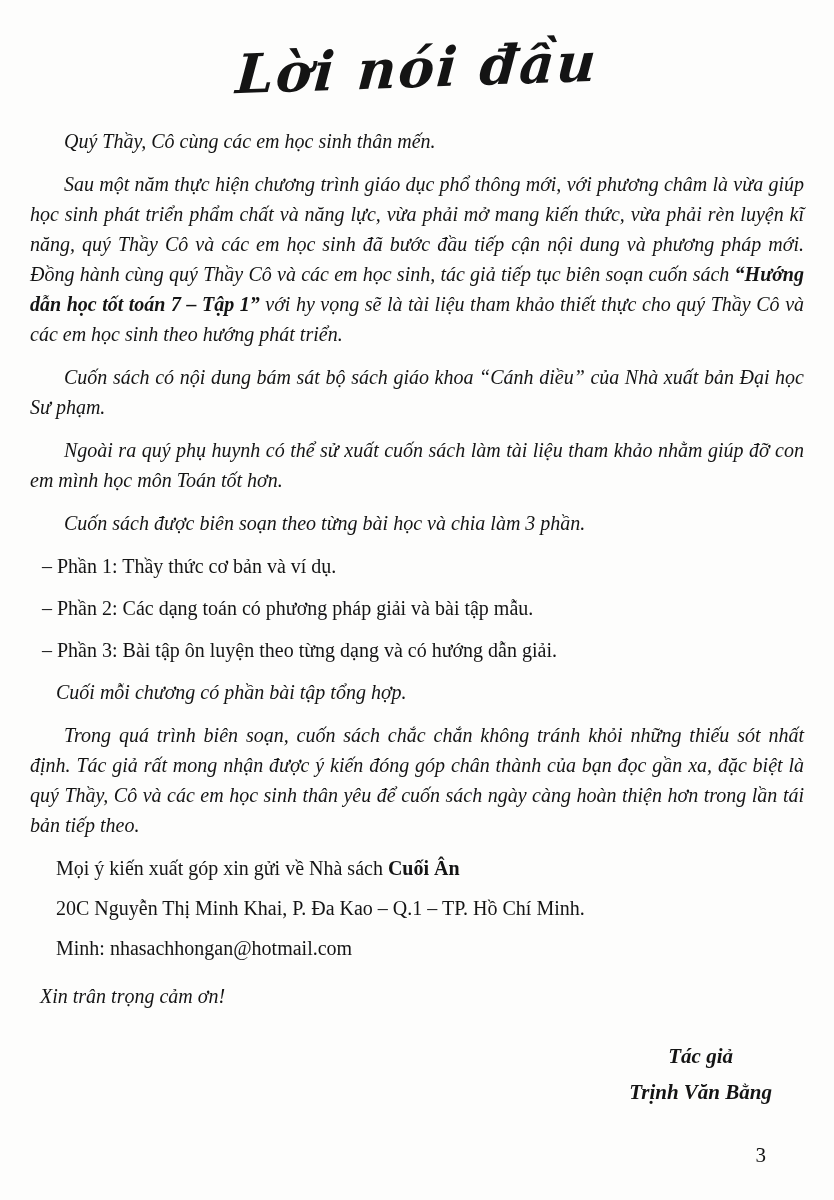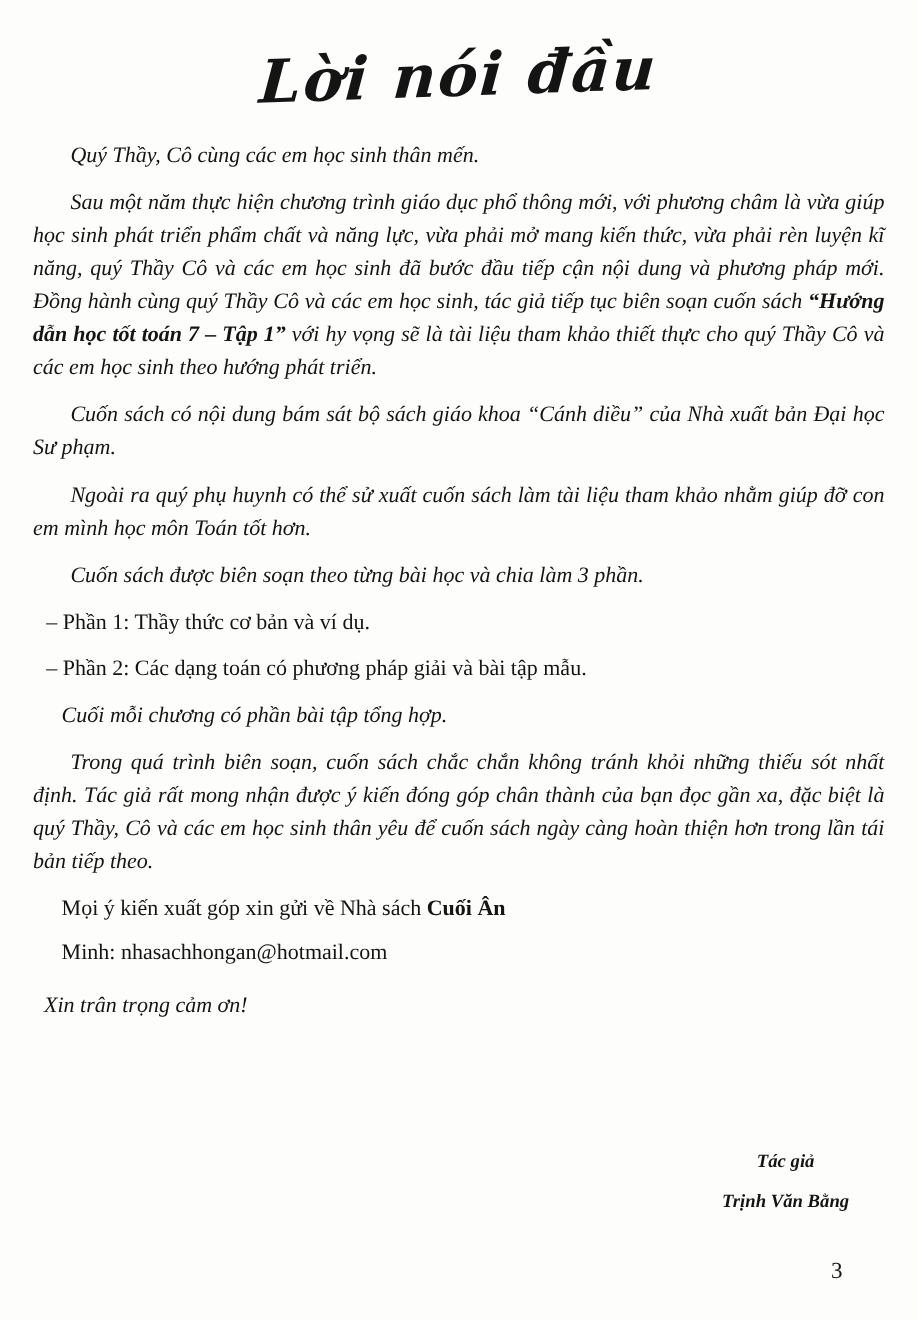--- a/index.html
+++ b/index.html
@@ -63,21 +63,21 @@
     margin: 18px 0 0 10px;
     font-style: italic;
   }
   .signature {
     position: absolute;
     right: 62px;
     top: 1038px;
     text-align: center;
     font-style: italic;
     font-weight: bold;
-    font-size: 17px;
+    font-size: 21px;
     line-height: 36px;
   }
   .page-num {
     position: absolute;
     right: 68px;
     top: 1140px;
     font-size: 21px;
   }
 </style>
 </head>
@@ -93,28 +93,30 @@
 
   <p class="para">Cuốn sách có nội dung bám sát bộ sách giáo khoa “Cánh diều” của Nhà xuất bản Đại học Sư phạm.</p>
 
   <p class="para">Ngoài ra quý phụ huynh có thể sử xuất cuốn sách làm tài liệu tham khảo nhằm giúp đỡ con em mình học môn Toán tốt hơn.</p>
 
   <p class="para">Cuốn sách được biên soạn theo từng bài học và chia làm 3 phần.</p>
 
   <div>
     <p class="list-line">– Phần 1: Thầy thức cơ bản và ví dụ.</p>
     <p class="list-line">– Phần 2: Các dạng toán có phương pháp giải và bài tập mẫu.</p>
+    <p class="list-line">– Phần 3: Bài tập ôn luyện theo từng dạng và có hướng dẫn giải.</p>
   </div>
 
   <p class="para no-indent chapter-end">Cuối mỗi chương có phần bài tập tổng hợp.</p>
 
   <p class="para">Trong quá trình biên soạn, cuốn sách chắc chắn không tránh khỏi những thiếu sót nhất định. Tác giả rất mong nhận được ý kiến đóng góp chân thành của bạn đọc gần xa, đặc biệt là quý Thầy, Cô và các em học sinh thân yêu để cuốn sách ngày càng hoàn thiện hơn trong lần tái bản tiếp theo.</p>
 
   <div class="contact">
     <p class="line"><span>Mọi ý kiến xuất góp xin gửi về Nhà sách </span><b>Cuối Ân</b></p>
+    <p class="line">20C Nguyễn Thị Minh Khai, P. Đa Kao – Q.1 – TP. Hồ Chí Minh.</p>
     <p class="line">Minh: nhasachhongan@hotmail.com</p>
   </div>
 
   <p class="closing">Xin trân trọng cảm ơn!</p>
 
   <div class="signature">
     <div>Tác giả</div>
     <div>Trịnh Văn Bằng</div>
   </div>
 

